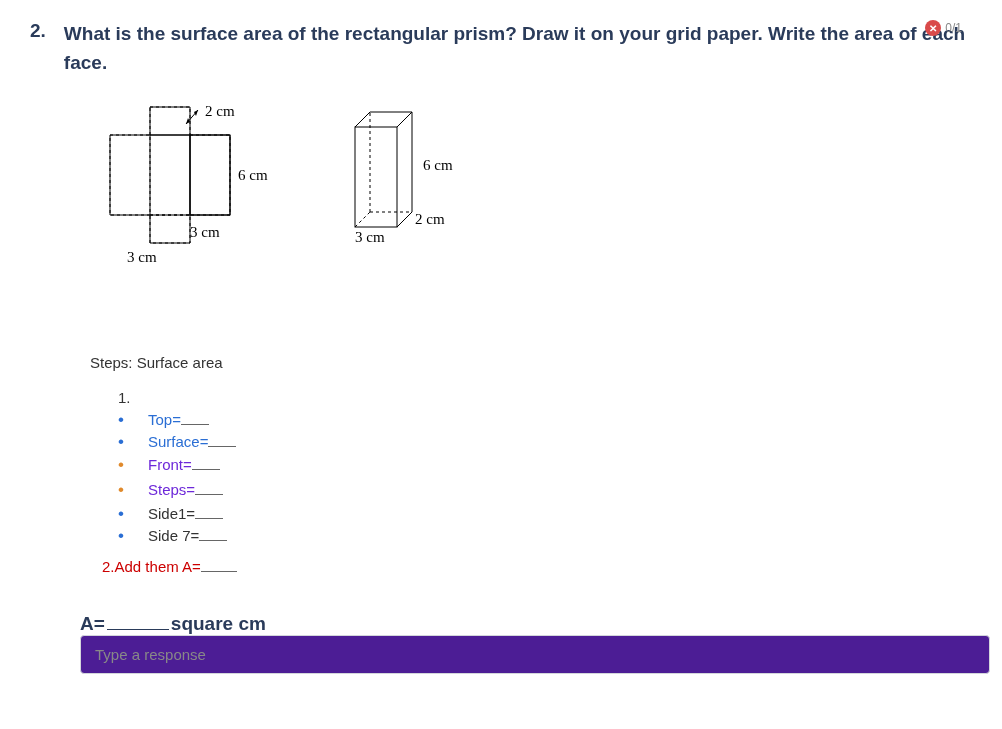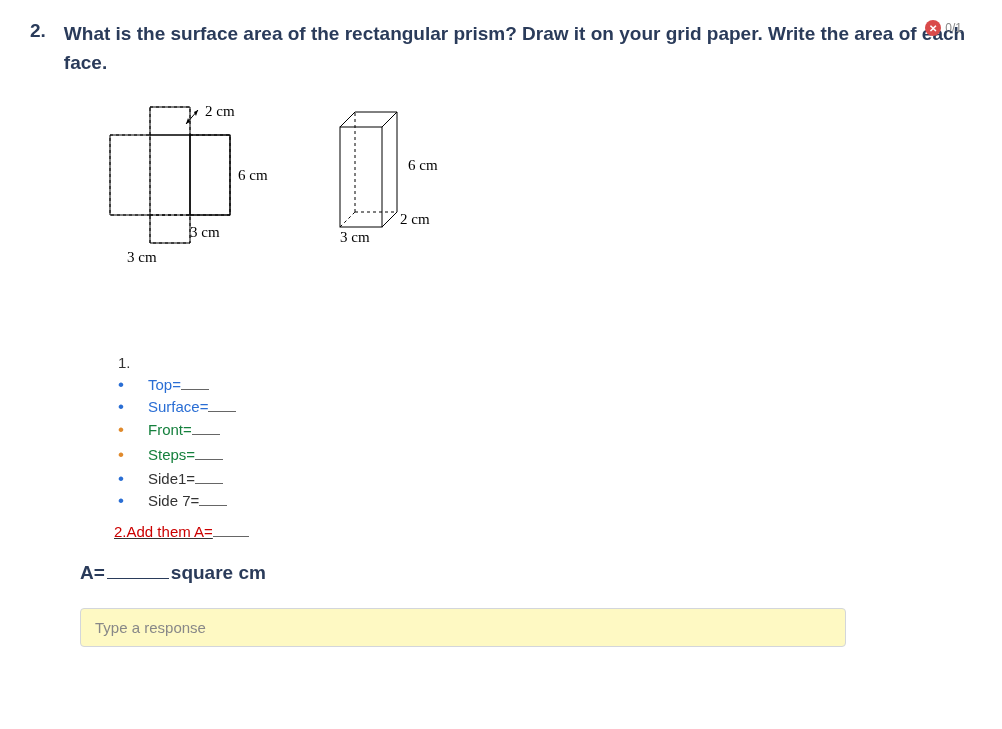--- a/index.html
+++ b/index.html
@@ -28,21 +28,21 @@
       font-size: 19px;
       font-weight: 600;
       color: #2a3b5a;
       line-height: 1.5;
     }
     .figures {
       margin-left: 60px;
       margin-top: 25px;
       display: flex;
       align-items: flex-start;
-      gap: 25px;
+      gap: 40px;
     }
     .steps-block {
       margin-left: 60px;
       margin-top: 70px;
       font-size: 15px;
       line-height: 1.4;
     }
     .steps-title {
       color: #333;
       margin-bottom: 14px;
@@ -60,57 +60,55 @@
     .step-marker {
       min-width: 30px;
       text-align: left;
     }
     .dot-blue {
       color: #2a6ed4;
       font-size: 17px;
       line-height: 1;
     }
     .blue-text { color: #2a6ed4; }
-    .orange-text { color: #15803d; }
+    .orange-text { color: #6d28d9; }
     .red-text { color: #cc0000; }
     .blank {
       display: inline-block;
       border-bottom: 1px solid #666;
     }
     .blank-s { width: 28px; }
     .blank-m { width: 36px; }
     .addline {
       margin-top: 10px;
-      margin-left: 24px;
-      font-size: 15px;
-      text-decoration: underline;
+      margin-left: 12px;
+      font-size: 15px;
     }
     .answer-line {
       margin-left: 50px;
-      margin-top: 20px;
+      margin-top: 36px;
       font-size: 19px;
       font-weight: 600;
       color: #2a3b5a;
     }
     .answer-blank {
       display: inline-block;
       border-bottom: 1.5px solid #2a3b5a;
       width: 62px;
       margin: 0 2px;
     }
     .response-box {
       margin-left: 50px;
-      margin-top: 24px;
       padding: 10px 14px;
       border: 1px solid #d3d6db;
       border-radius: 4px;
-      width: 766px;
+      width: 910px;
       font-size: 15px;
       color: #888;
-      background: #fef9c3;
+      background: #4c1d95;
     }
     .badge {
       position: absolute;
       top: 0;
       right: 10px;
       display: flex;
       align-items: center;
       gap: 4px;
       font-size: 12px;
       color: #888;
@@ -199,20 +197,21 @@
         <line x1="30" y1="110" x2="72" y2="110" stroke-dasharray="3,3"></line>
         <line x1="30" y1="110" x2="30" y2="10" stroke-dasharray="3,3"></line>
       </g>
       <text x="83" y="68" font-size="15" font-family="serif">6 cm</text>
       <text x="75" y="122" font-size="15" font-family="serif">2 cm</text>
       <text x="15" y="140" font-size="15" font-family="serif">3 cm</text>
     </svg>
   </div>
 
   <div class="steps-block">
+    <div class="steps-title">Steps: Surface area</div>
     <ul class="step-list">
       <li>
         <span class="step-marker">1.</span>
       </li>
       <li>
         <span class="step-marker dot-blue">•</span>
         <span><span class="blue-text">Top=</span><span class="blank blank-s blue-text"></span></span>
       </li>
       <li>
         <span class="step-marker dot-blue">•</span>

